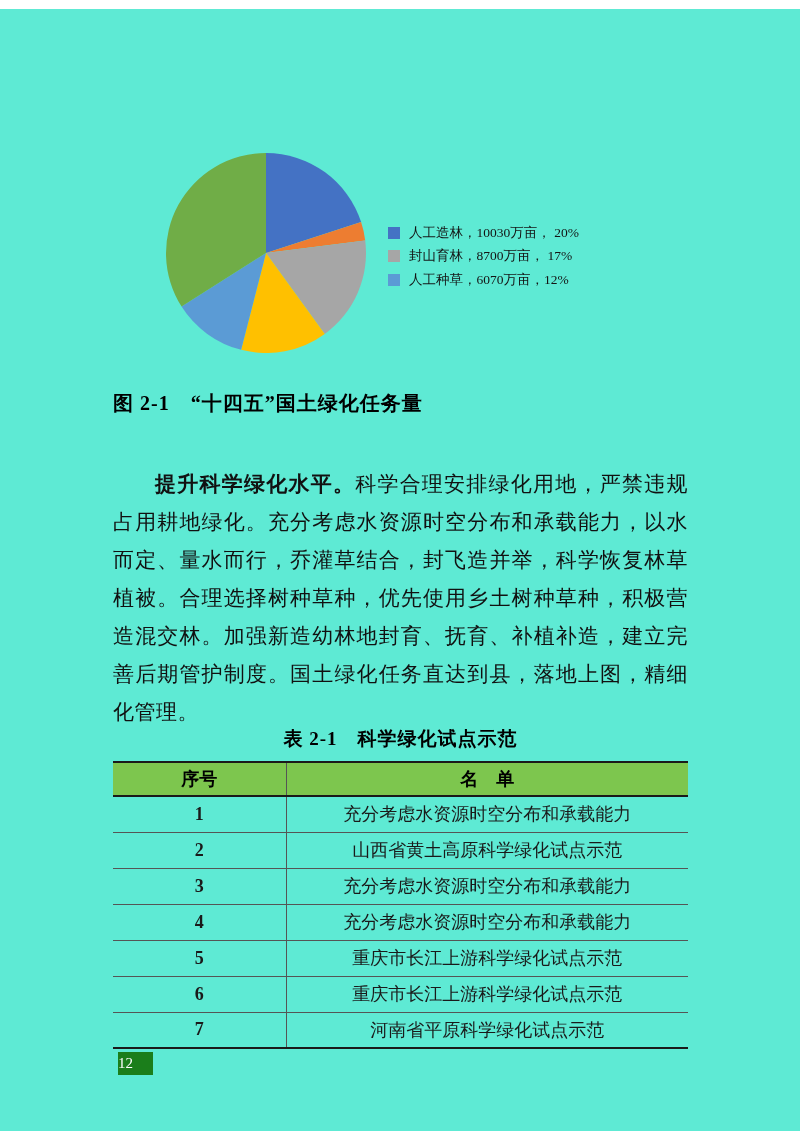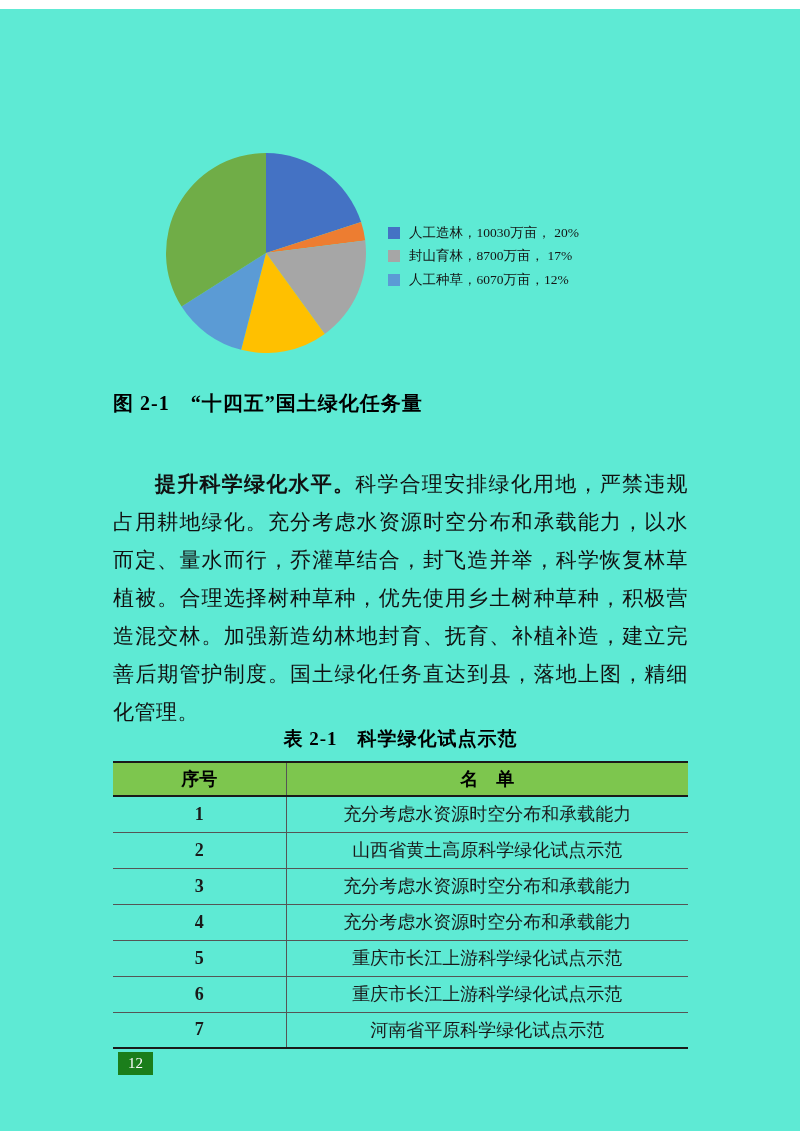--- a/index.html
+++ b/index.html
@@ -49,21 +49,21 @@
   }
   .data-table tr:last-child td { border-bottom:none; }
   .data-table th:first-child, .data-table td:first-child {
     width:173px; border-right:1.5px solid #555;
   }
   .data-table td.idx { font-weight:bold; }
   
   .page-num {
     position:absolute; left:118px; top:1043px;
     width:35px; height:23px; line-height:23px;
-    color:#fff; font-size:15px; text-align:center;
+    color:#fff; font-size:15px; 
   }
 </style>
 </head>
 <body>
 
 <div class="page">
 
   <svg class="pie-svg" id="pie" viewBox="0 0 200 200">
       <path d="M100,100 L100.00,0.00 A100,100 0 0 1 195.11,69.10 Z" fill="#4472C4"></path>
       <path d="M100,100 L195.11,69.10 A100,100 0 0 1 199.21,87.47 Z" fill="#ED7D31"></path>

